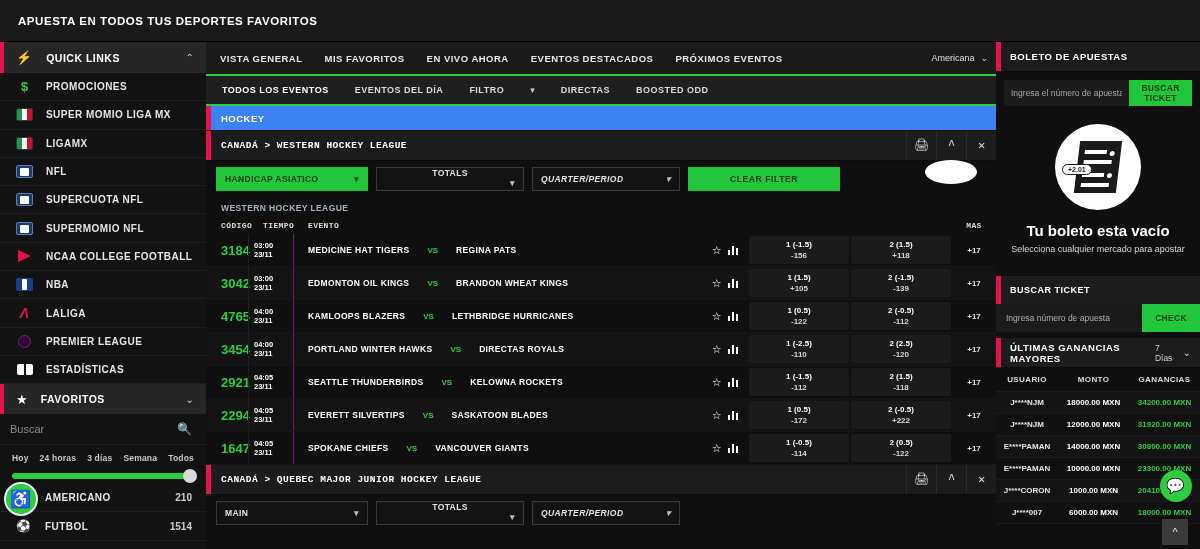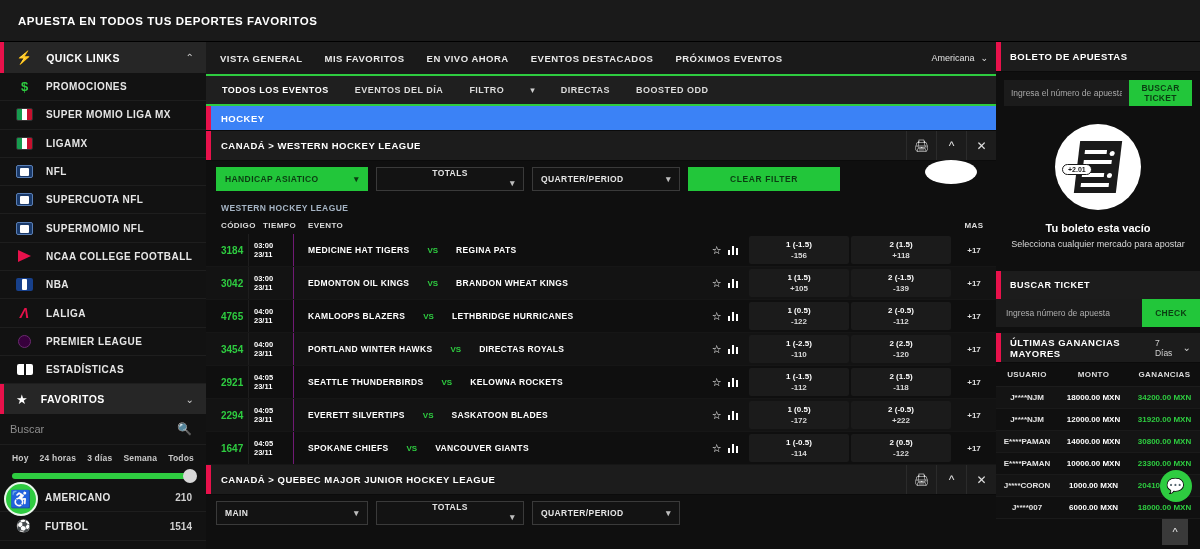--- a/index.html
+++ b/index.html
@@ -124,21 +124,21 @@
 
   .sect-head {
     height: 25px; background: #3b82f6; display:flex; align-items:center;
     padding-left: 15px; position:relative; border-bottom:1px solid #0b0b0b;
   }
   .sect-head::before { content:""; position:absolute; left:0; top:0; bottom:0; width:5px; background:#e8114b;}
   .sect-head .txt { color:#fff; font-size:9.5px; font-weight:bold; letter-spacing:.5px; }
 
   .league-head {
     height: 30px; background: #1c1c1c; display:flex; align-items:center;
-    padding-left: 15px; position:relative; border-bottom:1px solid #0b0b0b;
+    padding-left: 15px; position:relative; border-bottom:1px solid #0b0b0b;font-family:Liberation Mono, monospace;
   }
   .league-head::before { content:""; position:absolute; left:0; top:0; bottom:0; width:5px; background:#e8114b;}
   .league-head .txt { color:#fff; font-size:9.5px; font-weight:bold; letter-spacing:.5px;}
   .lh-actions { margin-left:auto; display:flex; height:100%; }
   .lh-actions .btn {
     width:30px; display:flex; align-items:center; justify-content:center;
     color:#e2e2e2; font-size:12px; border-left:1px solid #2b2b2b; cursor:pointer;
   }
 
   .blob { position:absolute; right:19px; top:118px; width:52px; height:24px; background:#fff; border-radius:50%; z-index:5;}
@@ -147,40 +147,40 @@
   .sel {
     height: 24px; display:flex; align-items:center; padding: 0 8px;
     border:1px solid #3a3a3a; background:#131313; color:#e4e4e4;
     font-size:8.5px; font-weight:bold; letter-spacing:.4px; cursor:pointer;
   }
   .sel .cv { margin-left:auto; font-size:9px; color:#bdbdbd; }
   .sel.green { background:#22c63a; border-color:#22c63a; color:#0b3d12; }
   .sel.green .cv { color:#0b3d12; }
   .sel.w1 { width: 152px; }
   .sel.w2 { width: 148px; flex-direction: column; }
-  .sel.w3 { width: 148px; }
+  .sel.w3 { width: 148px; font-style: italic; }
   .btn-clear {
     width: 152px; height:24px; background:#22c63a; color:#0b3d12;
     font-size:8.5px; font-weight:bold; letter-spacing:.6px;
     display:flex; align-items:center; justify-content:center; border:none; cursor:pointer;
     font-family:inherit;
   }
 
   .sub-league { padding: 6px 0 4px 15px; color:#a5b4c4; font-size:8.5px; font-weight:bold; letter-spacing:.4px; }
   .col-head { display:flex; align-items:center; height:17px; padding-left:15px; }
-  .col-head .c { color:#dcdcdc; font-size:8px; font-weight:bold; letter-spacing:.4px; }
+  .col-head .c { color:#dcdcdc; font-size:8px; font-weight:bold; letter-spacing:.4px;font-family:Liberation Mono, monospace; }
   .ch-cod { width: 42px; }
   .ch-tie { width: 45px; }
   .ch-evt { flex:1; }
   .ch-mas { width: 44px; text-align:center; }
 
   .ev-row { display:flex; align-items:stretch; height:33px; border-bottom:1px solid #161616; }
   .ev-row:nth-child(odd) { background:#0f0f0f; }
   .ev-row:nth-child(even) { background:#131313; }
-  .ev-code { width:42px; display:flex; align-items:center; padding-left:15px; color:#2ecc40; font-size:10px; font-weight:bold; }
+  .ev-code { width:42px; display:flex; align-items:center; padding-left:15px; color:#2ecc40; font-size:13px; font-weight:bold; }
   .ev-time { width:45px; display:flex; flex-direction:column; justify-content:center; color:#fff; font-size:7.5px; font-weight:bold; line-height:1.25; border-left:1px solid #1e1e1e; padding-left:5px;}
   .ev-name { flex:1; display:flex; align-items:center; padding-left:14px; gap:18px; border-left:1px solid #701a75;}
   .ev-name .tm { color:#fff; font-size:8.5px; font-weight:bold; letter-spacing:.35px;}
   .ev-name .vs { color:#2ecc40; font-size:8px; font-weight:bold; }
   .ev-icons { display:flex; align-items:center; gap:6px; padding-right:10px;}
   .ev-icons .i { color:#fff; font-size:11px; cursor:pointer; line-height:1;}
   .bars { display:flex; align-items:flex-end; gap:1.5px; height:10px; }
   .bars i { width:2.5px; background:#fff; display:block; }
   .odd-cell {
     width:100px; background:#1b1b1b; margin:2px 1px; border-radius:2px;
@@ -222,21 +222,21 @@
     position:absolute; left:22px; top:17px; width:42px; height:52px;
     background:#1a1a1a; transform: skewX(-7deg);
   }
   .emp-ticket i { position:absolute; left:6px; height:4px; background:#fff; display:block; }
   .emp-dot { position:absolute; width:5px; height:5px; border-radius:50%; background:#fff; right:6px; }
   .emp-badge {
     position:absolute; left:7px; top:40px; background:#fff; color:#1a1a1a;
     font-size:7px; font-weight:bold; border-radius:8px; padding:1px 5px;
     border:1.5px solid #1a1a1a; z-index:3;
   }
-  .emp-t1 { color:#fff; font-size:11px; font-weight:bold; margin-top:12px;}
+  .emp-t1 { color:#fff; font-size:15px; font-weight:bold; margin-top:12px;}
   .emp-t2 { color:#d9d9d9; font-size:9px; margin-top:5px;}
 
   .r-sub-head {
     height:28px; background:#1c1c1c; display:flex; align-items:center; padding-left:14px;
     position:relative; margin-top:10px;
   }
   .r-sub-head::before{content:"";position:absolute;left:0;top:0;bottom:0;width:5px;background:#e8114b;}
   .r-sub-head .txt{color:#fff;font-size:9px;font-weight:bold;letter-spacing:.5px;}
 
   .check-row { display:flex; height:28px; background:#1b1b1b; align-items:stretch; }

